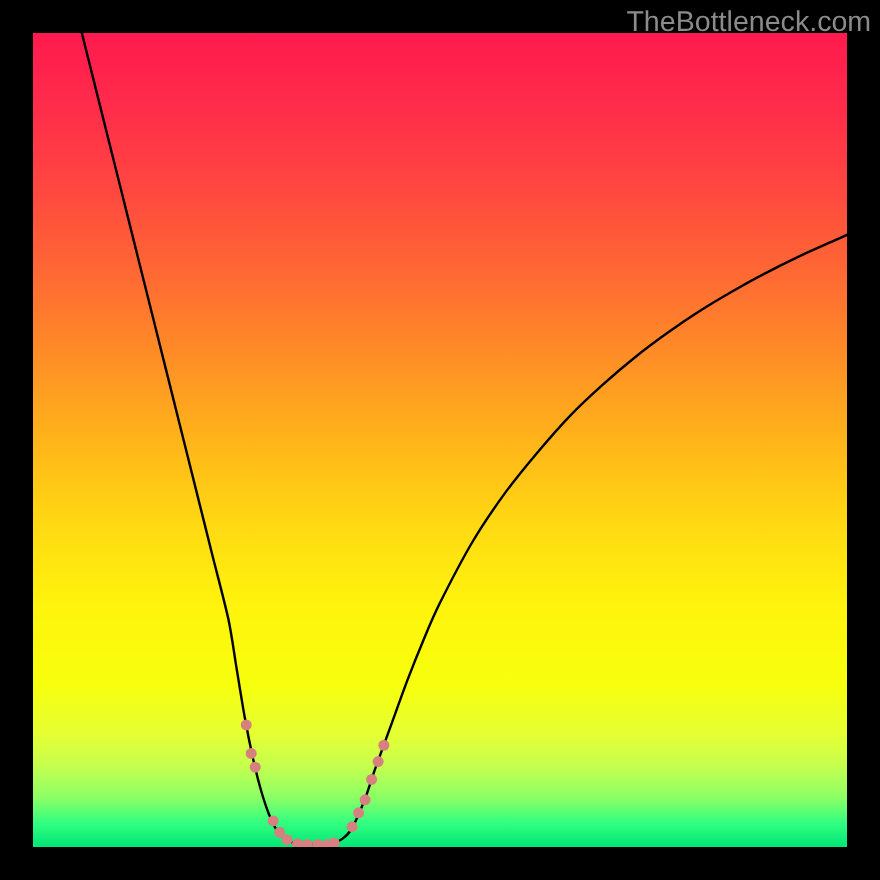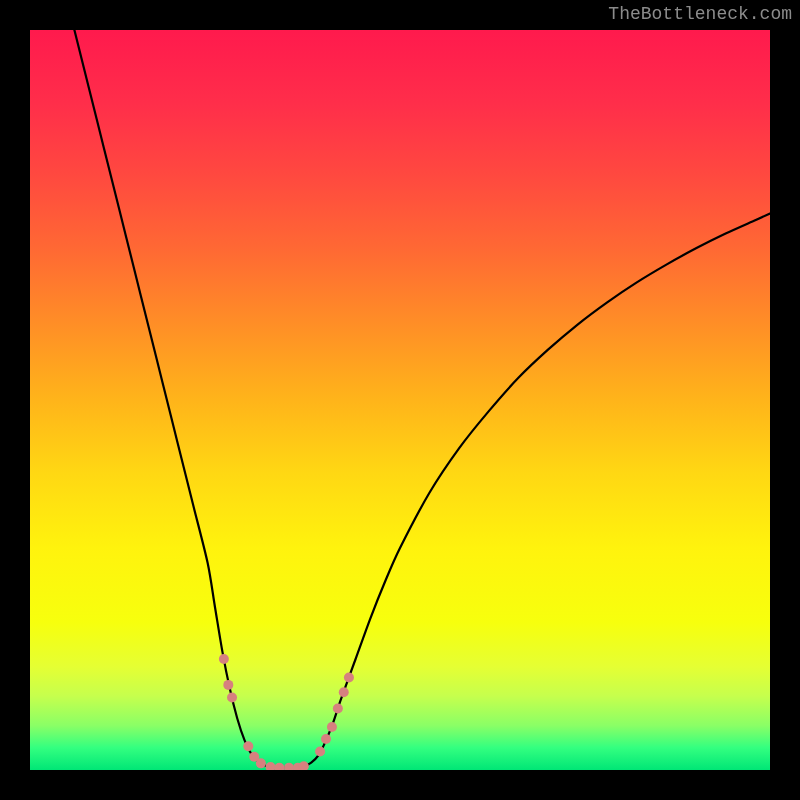--- a/index.html
+++ b/index.html
@@ -13,22 +13,22 @@
   .container {
     position: relative;
     width: 800px;
     height: 800px;
     background: #000000;
   }
   .watermark {
     position: absolute;
     top: 4px;
     right: 8px;
-    font-family: Liberation Mono, monospace;
-    font-size: 18px;
+    font-family: Liberation Sans, sans-serif;
+    font-size: 26px;
     font-weight: 500;
     color: #8b8b8b;
     z-index: 20;
     user-select: none;
   }
   .plot-area {
     position: absolute;
     left: 30px;
     top: 30px;
     width: 740px;

